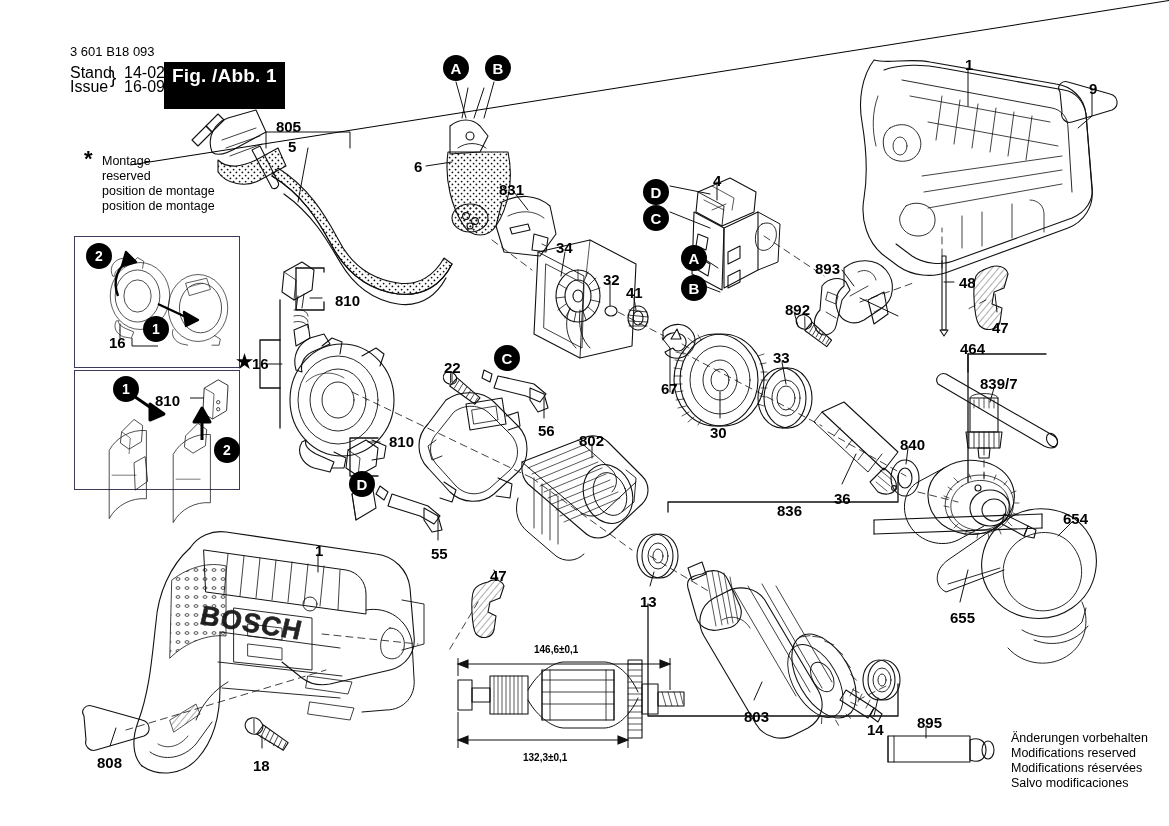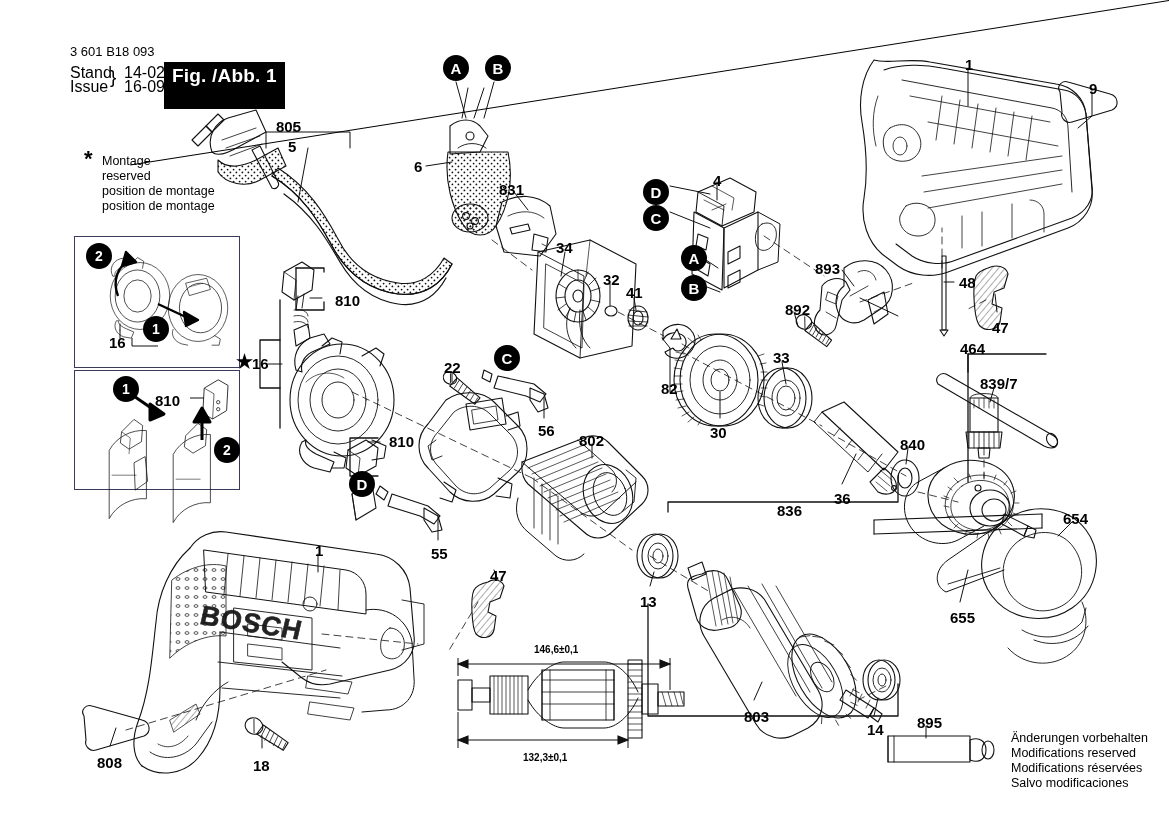--- a/index.html
+++ b/index.html
@@ -944,21 +944,21 @@
   <div class="lbl" style="left:133px;top:393px;">810</div>
   <div class="lbl" style="left:367px;top:434px;">810</div>
 
   <div style="position:absolute;left:214px;top:352px;font-size:19px;font-weight:bold;line-height:1;">★</div>
   <div class="lbl" style="left:230px;top:356px;">16</div>
 
   <div class="lbl" style="left:422px;top:360px;">22</div>
   <div class="lbl" style="left:516px;top:423px;">56</div>
   <div class="lbl" style="left:409px;top:546px;">55</div>
   <div class="lbl" style="left:557px;top:433px;">802</div>
-  <div class="lbl" style="left:639px;top:381px;">82</div>
+  <div class="lbl" style="left:639px;top:381px;">67</div>
   <div class="lbl" style="left:688px;top:425px;">30</div>
   <div class="lbl" style="left:751px;top:350px;">33</div>
   <div class="lbl" style="left:755px;top:503px;">836</div>
   <div class="lbl" style="left:812px;top:491px;">36</div>
   <div class="lbl" style="left:878px;top:437px;">840</div>
   <div class="lbl" style="left:938px;top:341px;">464</div>
   <div class="lbl" style="left:958px;top:376px;">839/7</div>
   <div class="lbl" style="left:1041px;top:511px;">654</div>
   <div class="lbl" style="left:928px;top:610px;">655</div>
   <div class="lbl" style="left:468px;top:568px;">47</div>

